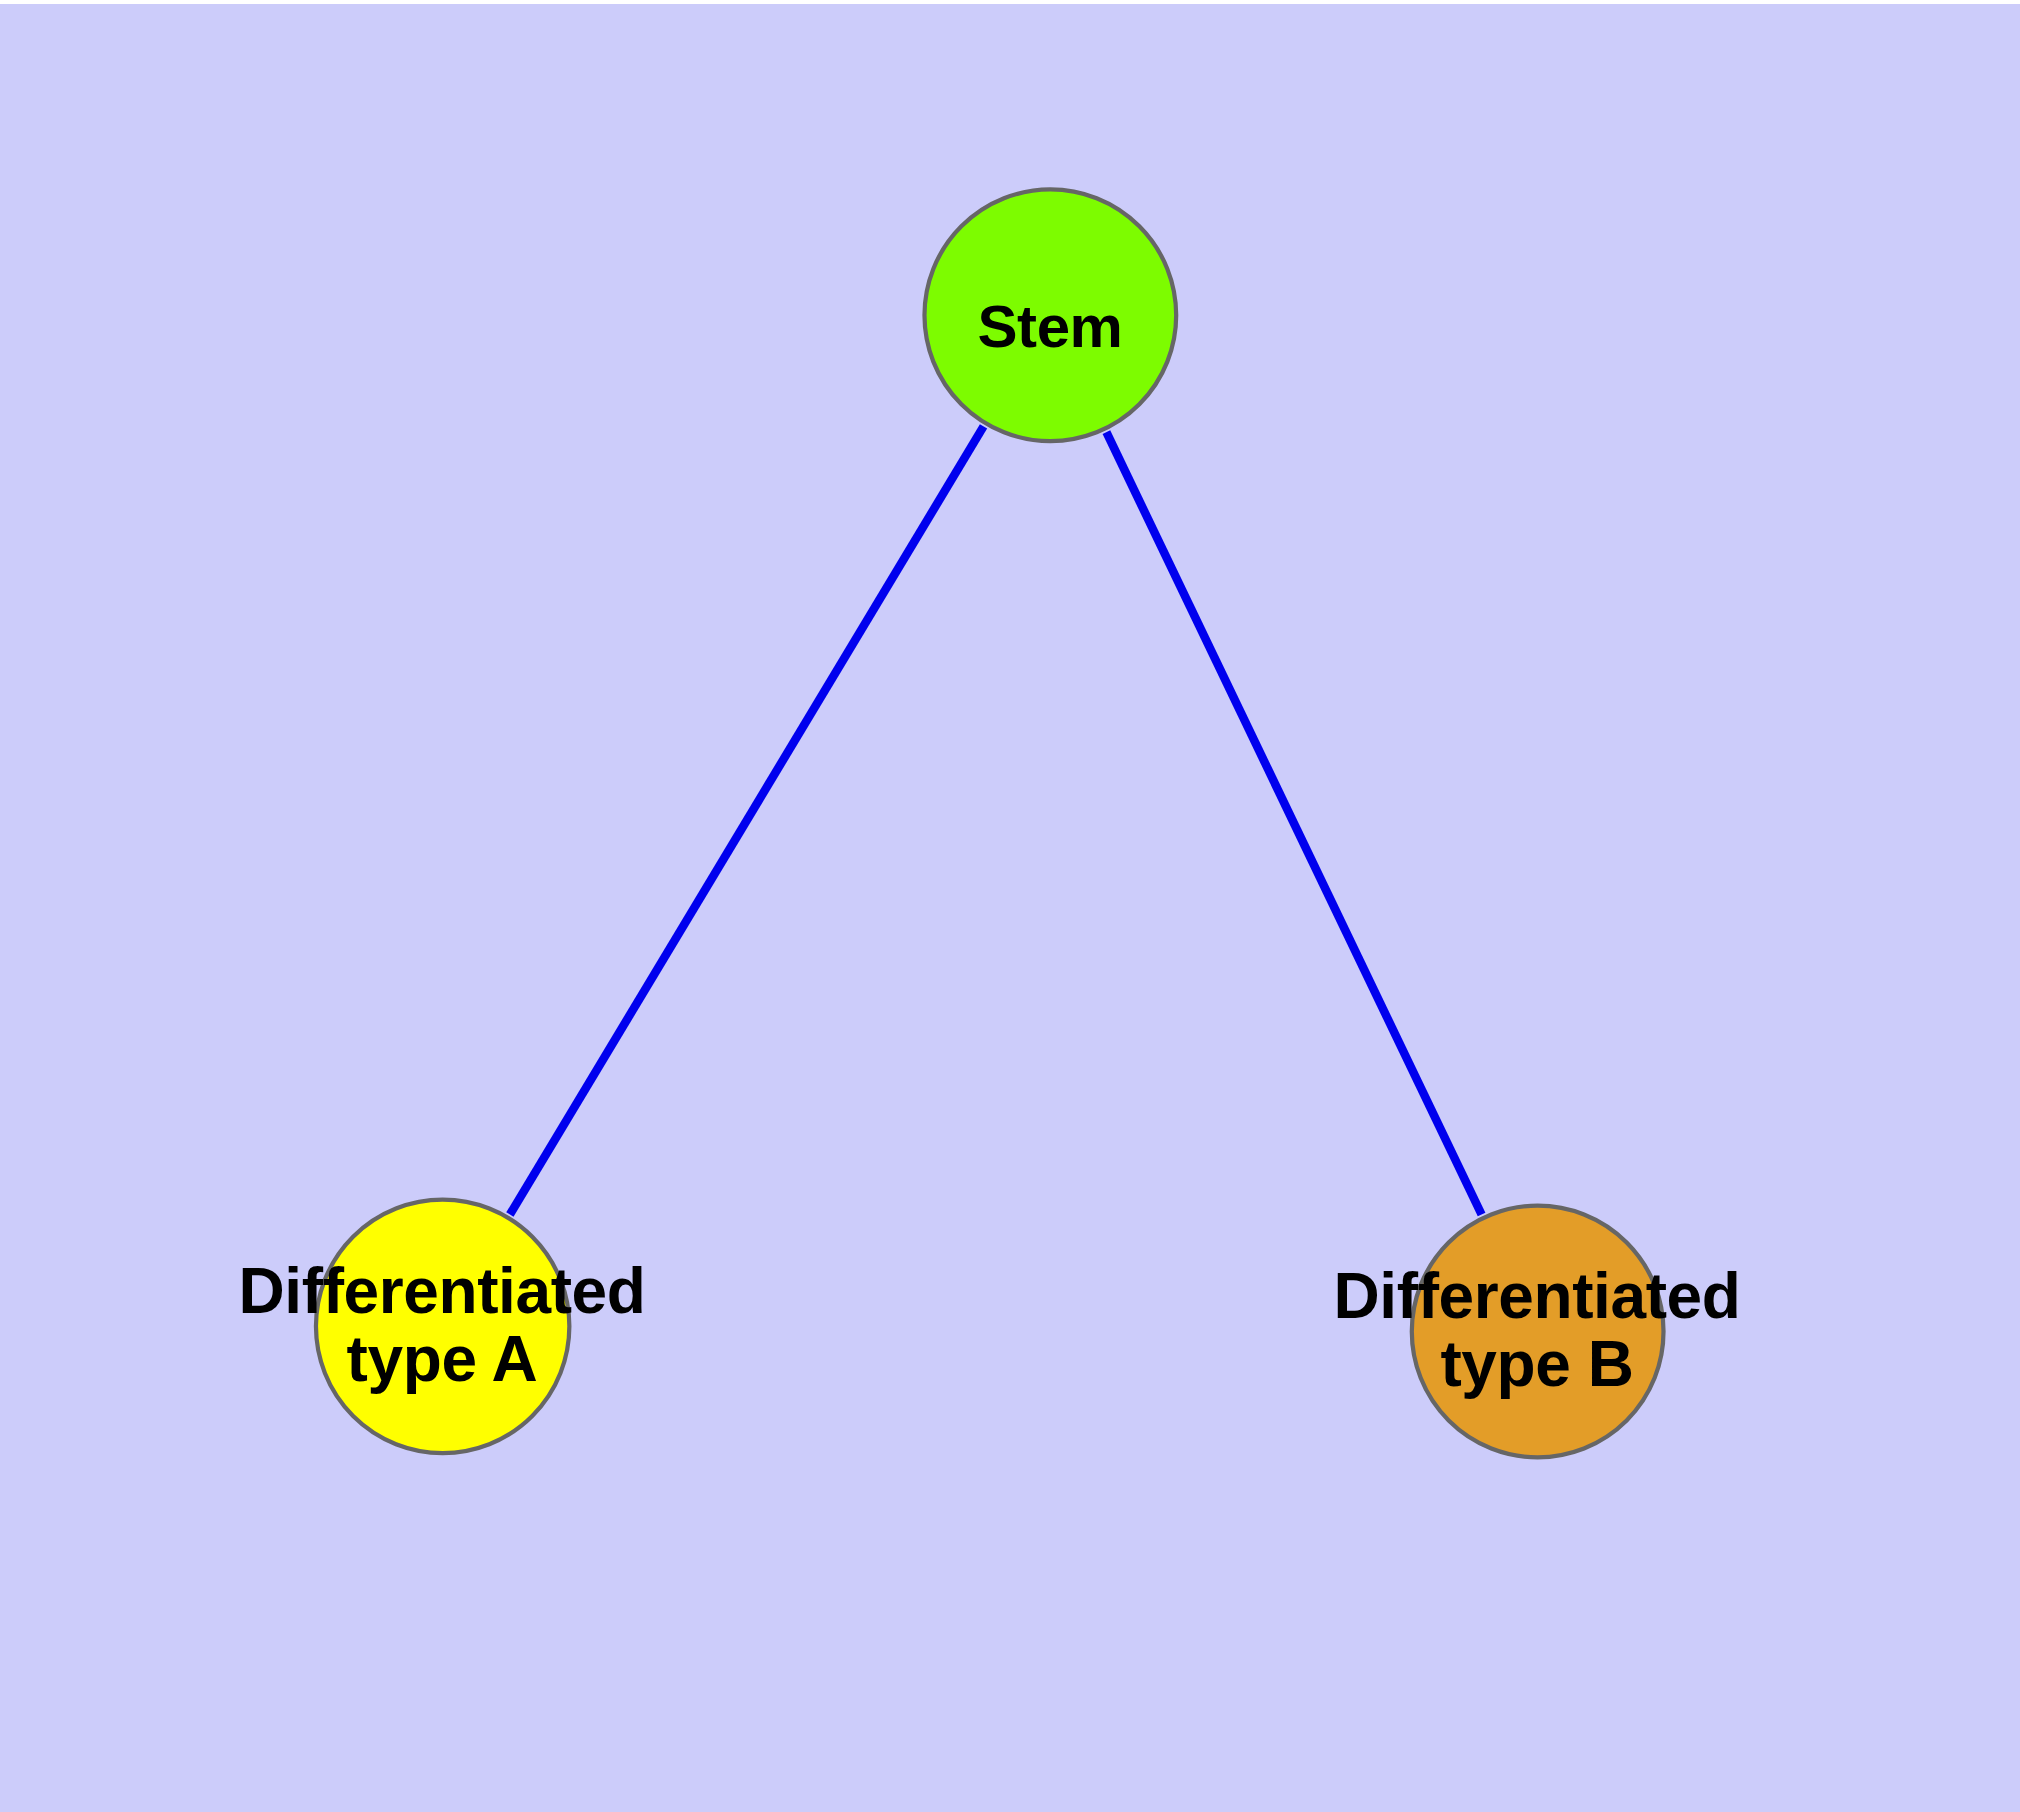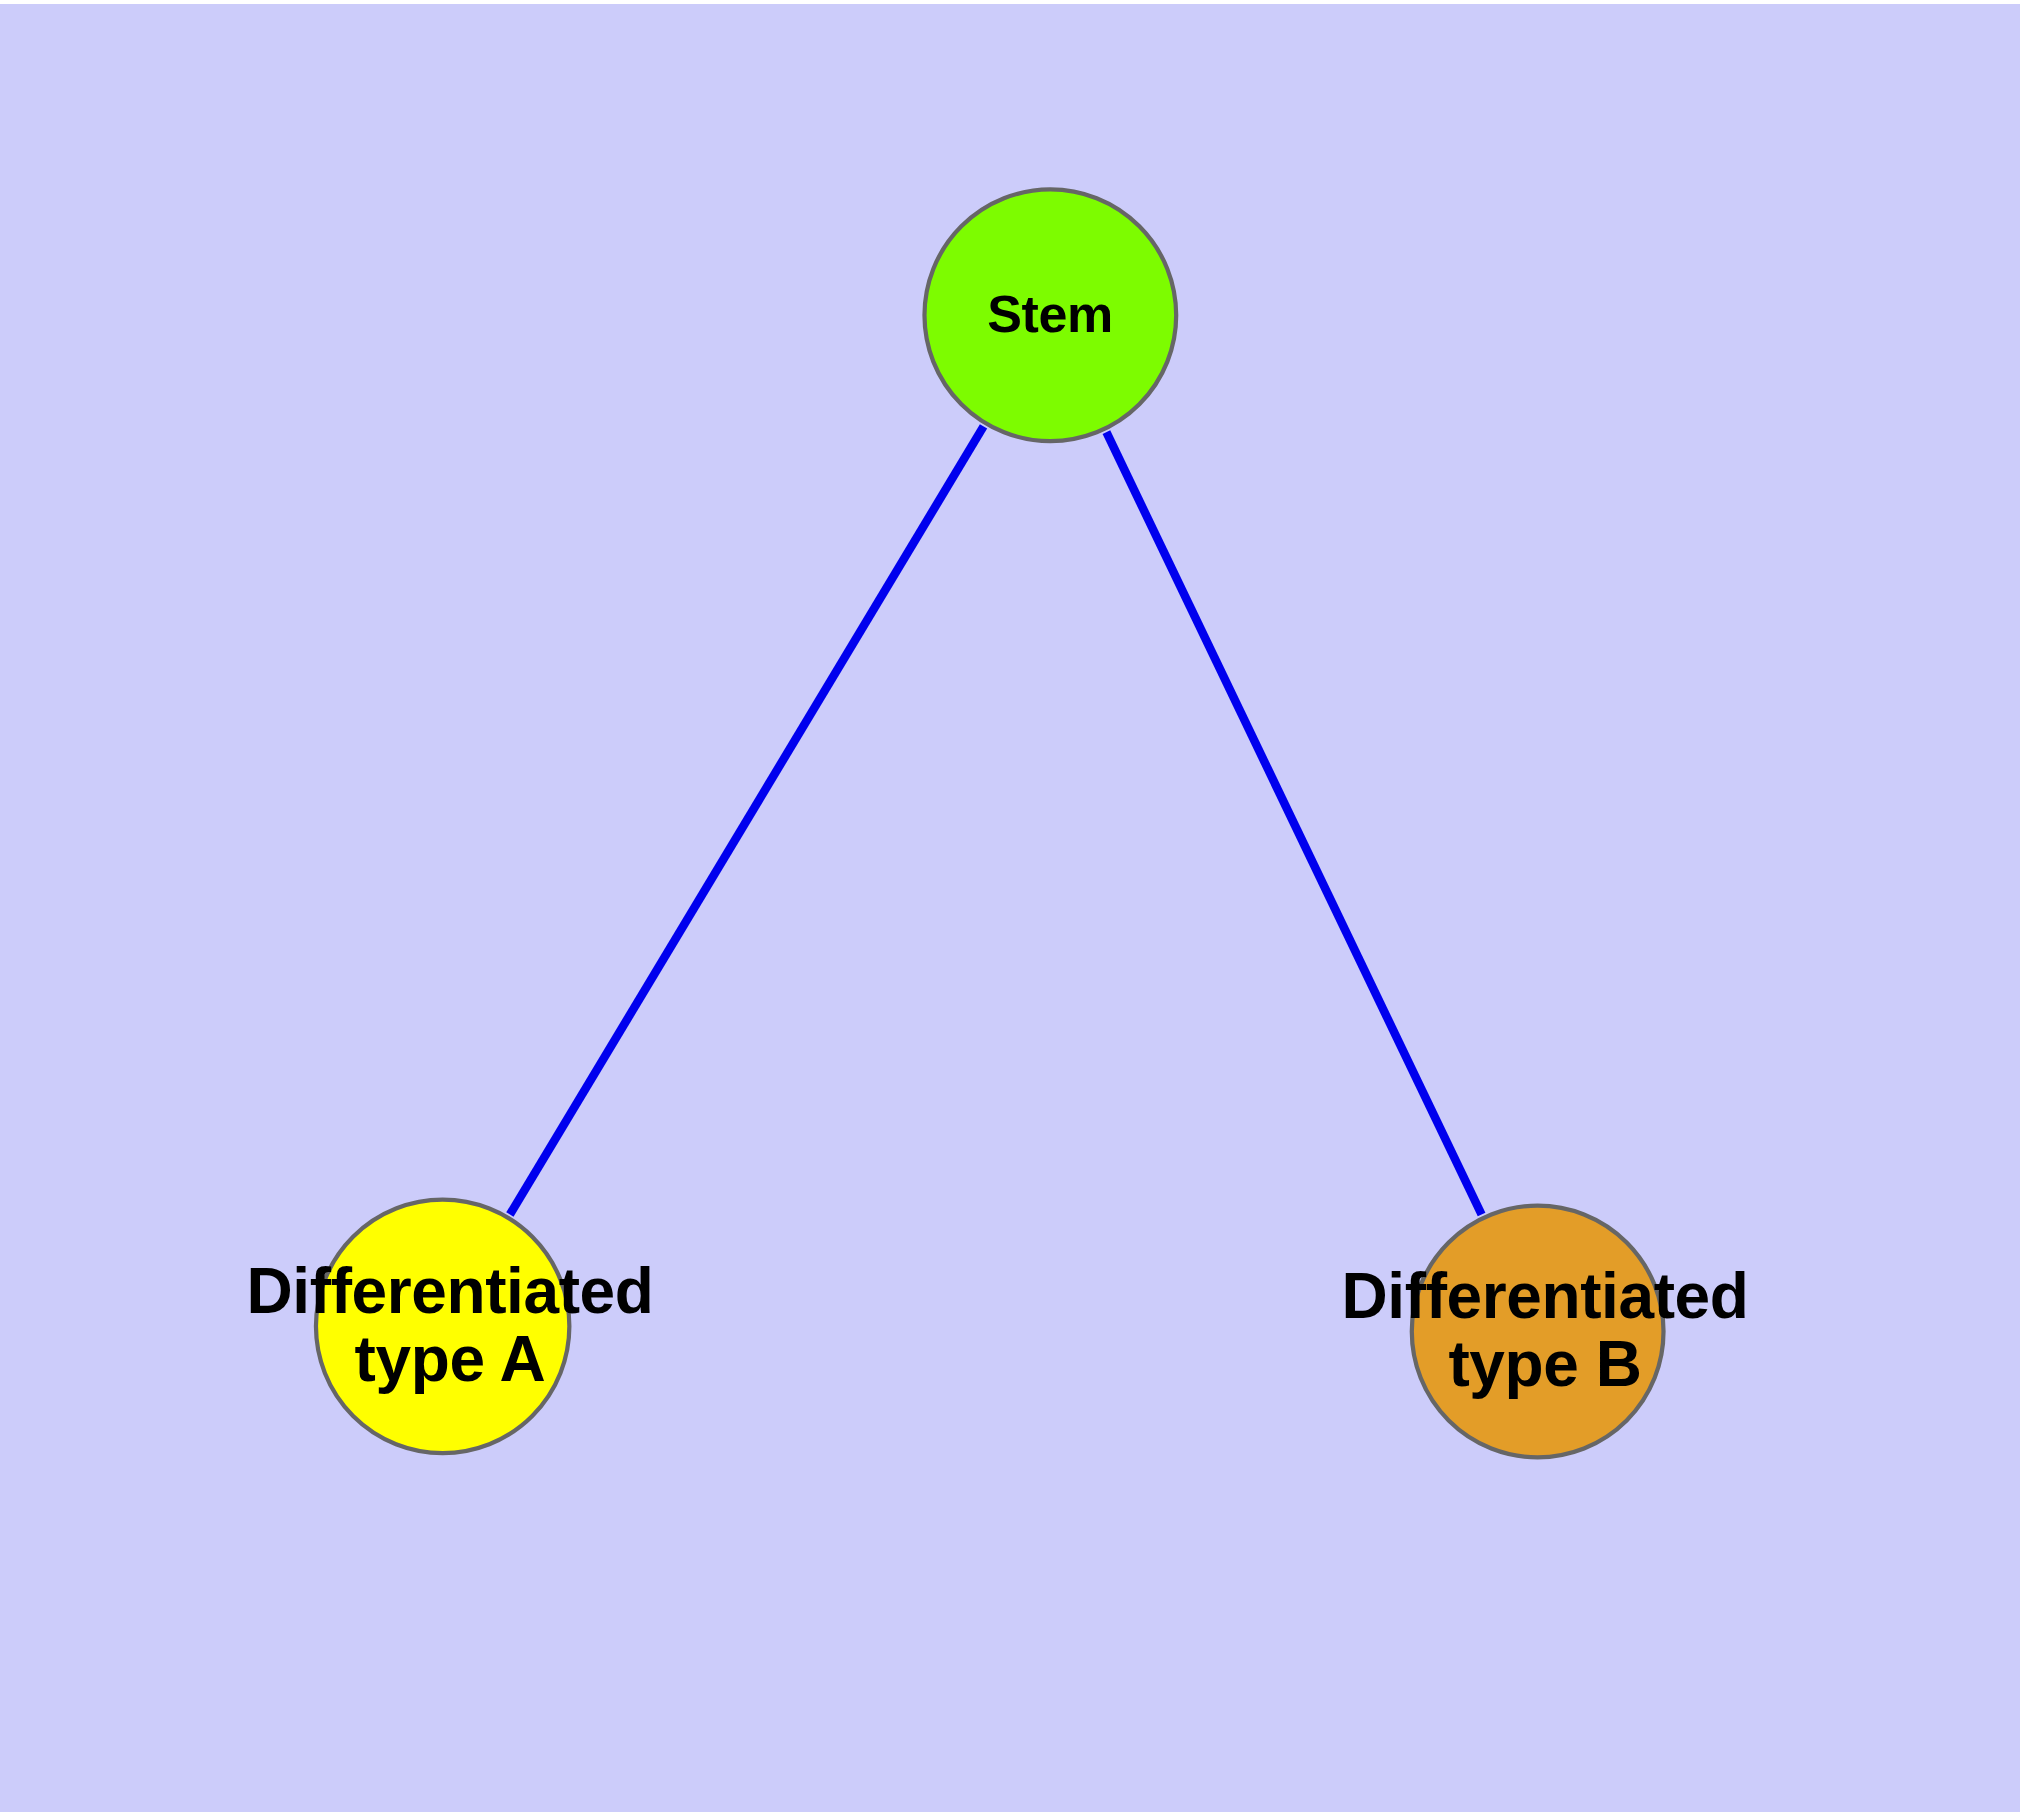--- a/index.html
+++ b/index.html
@@ -35,22 +35,22 @@
     transform: translate(-50%, -50%);
     text-align: center;
     color: #000000;
     font-weight: bold;
     white-space: pre;
     line-height: 1.06;
     letter-spacing: -0.4px;
     pointer-events: none;
     -webkit-font-smoothing: antialiased;
   }
-  .node-label.big { font-size: 52px; }
-  .node-label.multi { font-size: 64px; margin-left: 8px; }
+  .node-label.big { font-size: 60px; margin-top: 12px; }
+  .node-label.multi { font-size: 64px; }
 </style>
 </head>
 <body>
 
 <div id="canvas" style="width: 2021px; height: 1812px; background: rgb(255, 255, 255);">
 
   <div id="plot-background" style="background: rgb(204, 204, 250); width: 2021px; height: 1808px;"></div>
 
   <svg id="graph-svg" viewBox="0 0 2384 2138">
     <g id="edges-layer">

